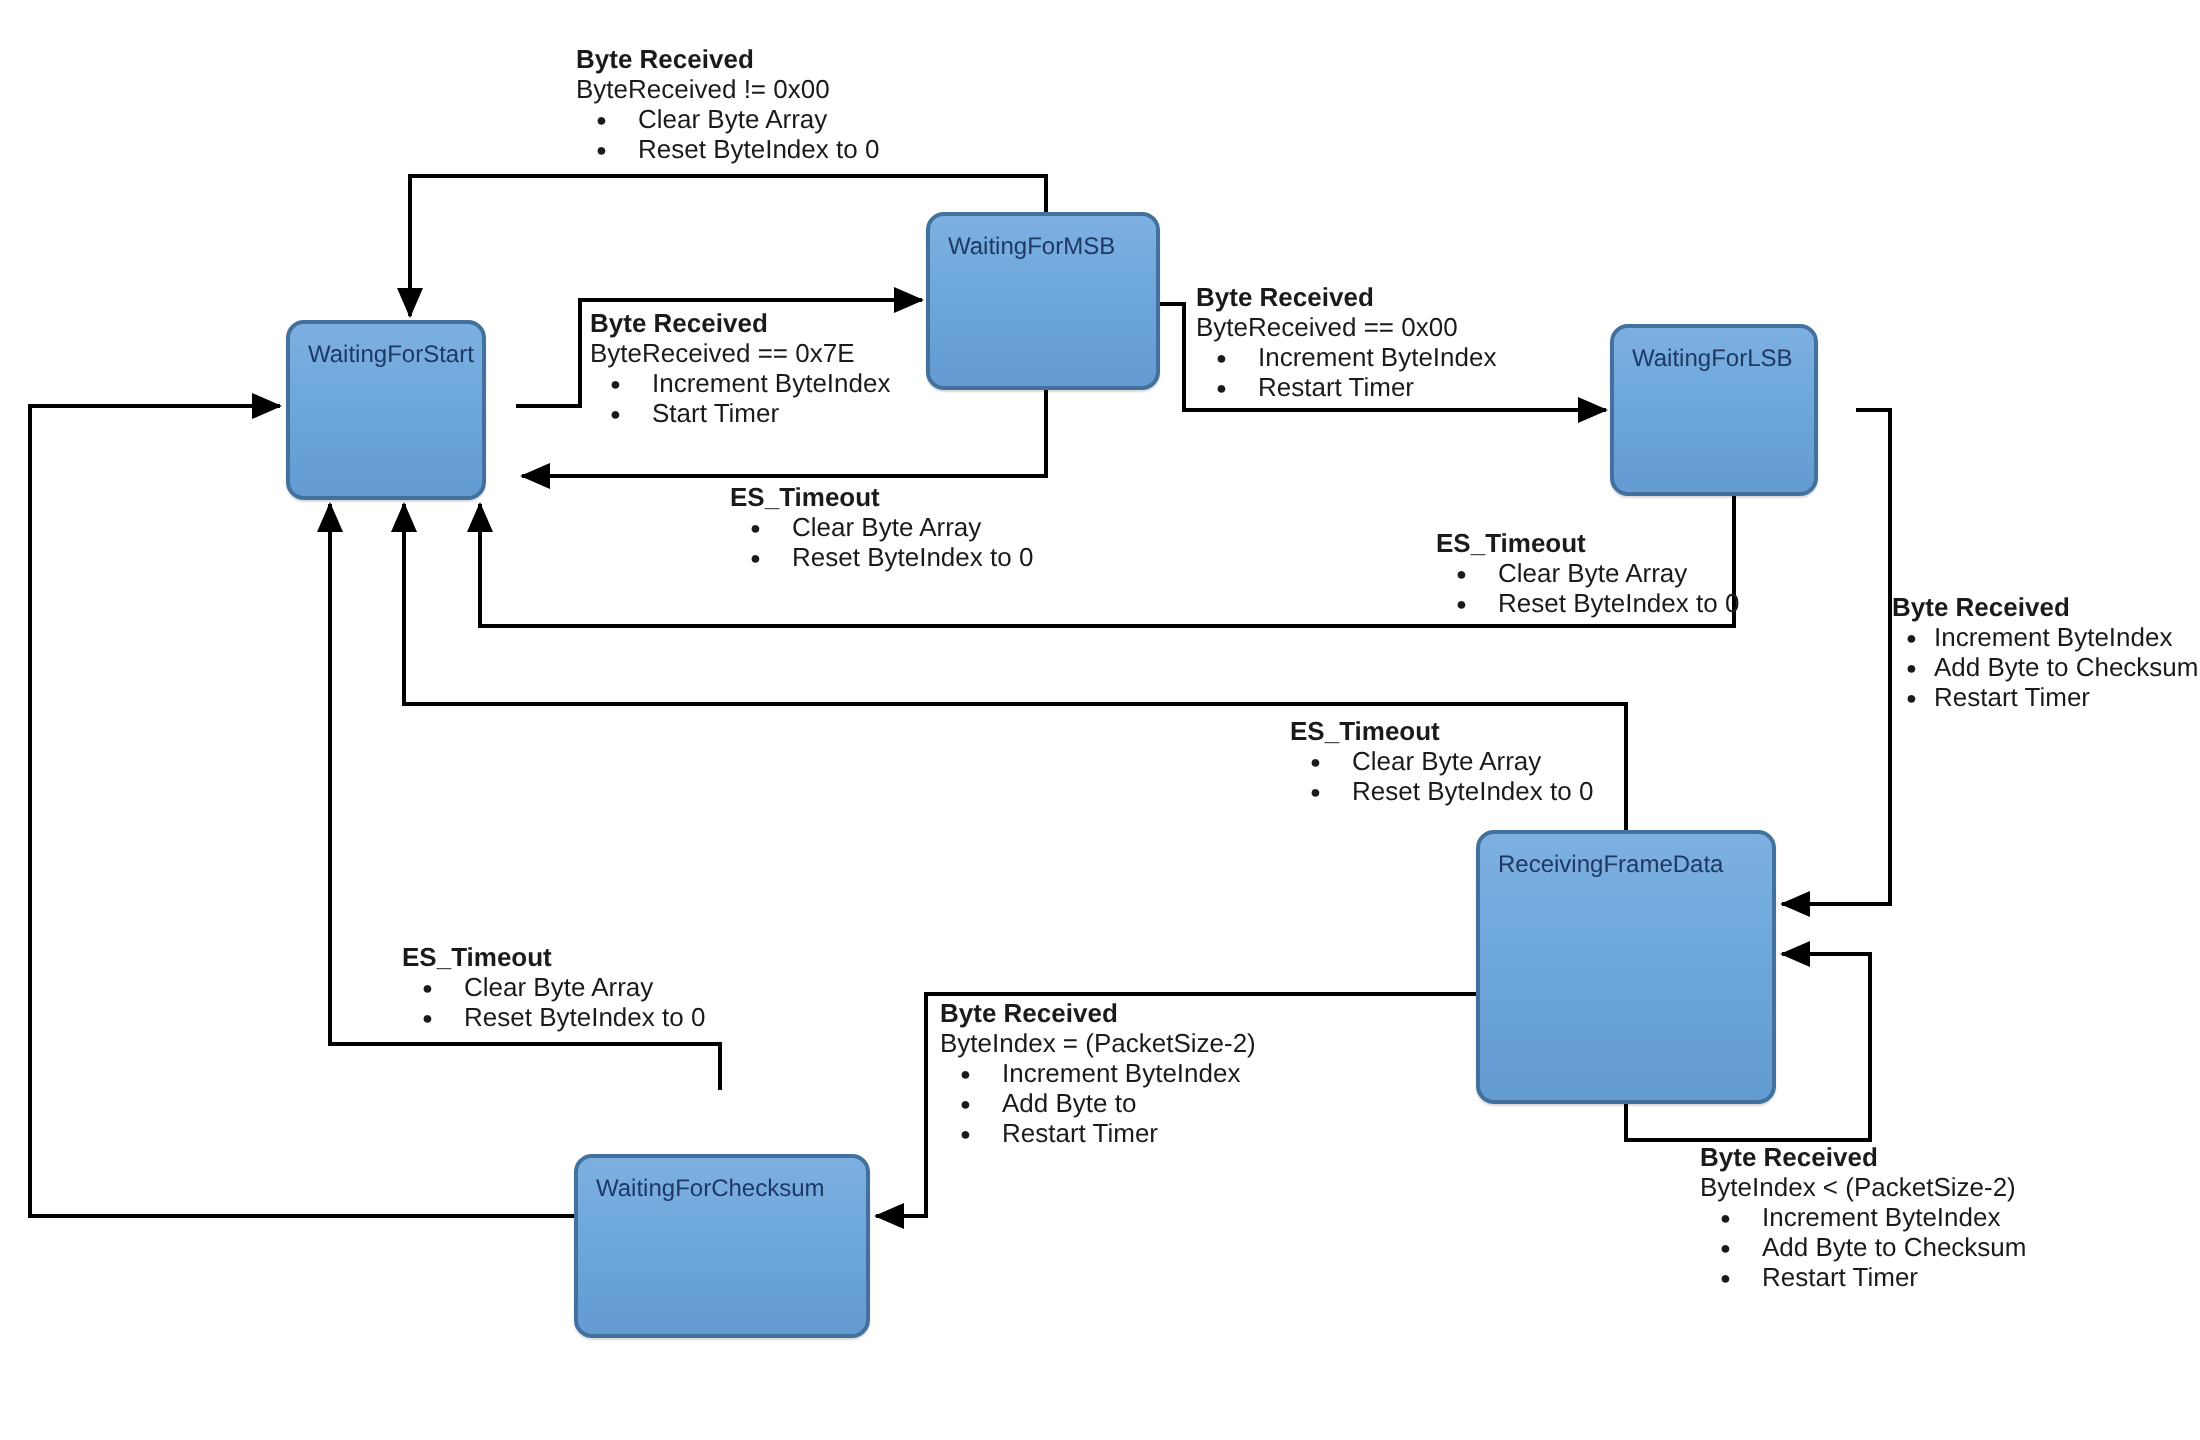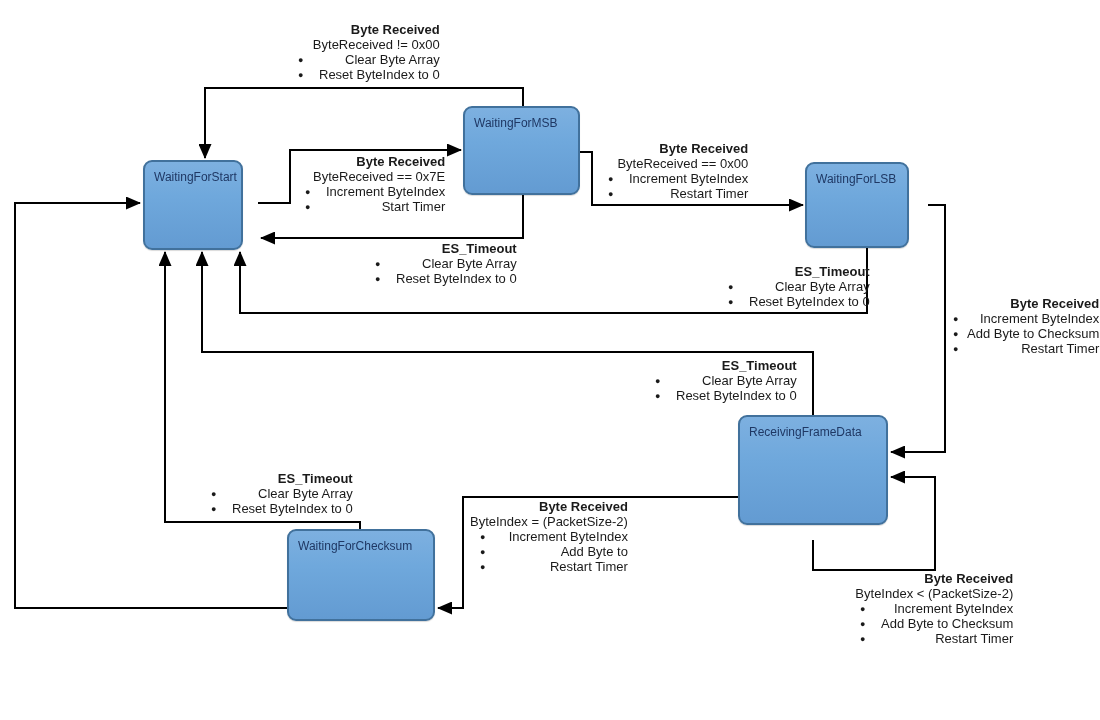--- a/index.html
+++ b/index.html
@@ -39,21 +39,20 @@
     padding: 8px 0 0 9px;
     font-size: 12px;
     color: #1f3864;
     white-space: nowrap;
   }
   .tlabel {
     position: absolute;
     font-size: 13px;
     color: #1a1a1a;
     line-height: 15px;
-    text-align: right;
   }
   .tlabel .ev {
     font-weight: bold;
     white-space: nowrap;
   }
   .tlabel .cond {
     white-space: nowrap;
   }
   .tlabel .act {
     position: relative;
@@ -96,24 +95,24 @@
 
   <div class="state" style="left:143px; top:160px; width:100px; height:90px">
     <span class="state-name">WaitingForStart</span>
   </div>
   <div class="state" style="left:463px; top:106px; width:117px; height:89px">
     <span class="state-name">WaitingForMSB</span>
   </div>
   <div class="state" style="left:805px; top:162px; width:104px; height:86px">
     <span class="state-name">WaitingForLSB</span>
   </div>
-  <div class="state" style="left:738px; top:415px; width:150px; height:110px">
+  <div class="state" style="left:738px; top:415px; width:150px; height:137px">
     <span class="state-name">ReceivingFrameData</span>
   </div>
-  <div class="state" style="left:287px; top:529px; width:148px; height:92px">
+  <div class="state" style="left:287px; top:577px; width:148px; height:92px">
     <span class="state-name">WaitingForChecksum</span>
   </div>
 
   <div class="tlabel" style="left:288px; top:22px">
     <div class="ev">Byte Received</div>
     <div class="cond">ByteReceived != 0x00</div>
     <div class="act">Clear Byte Array</div>
     <div class="act">Reset ByteIndex to 0</div>
   </div>
 

